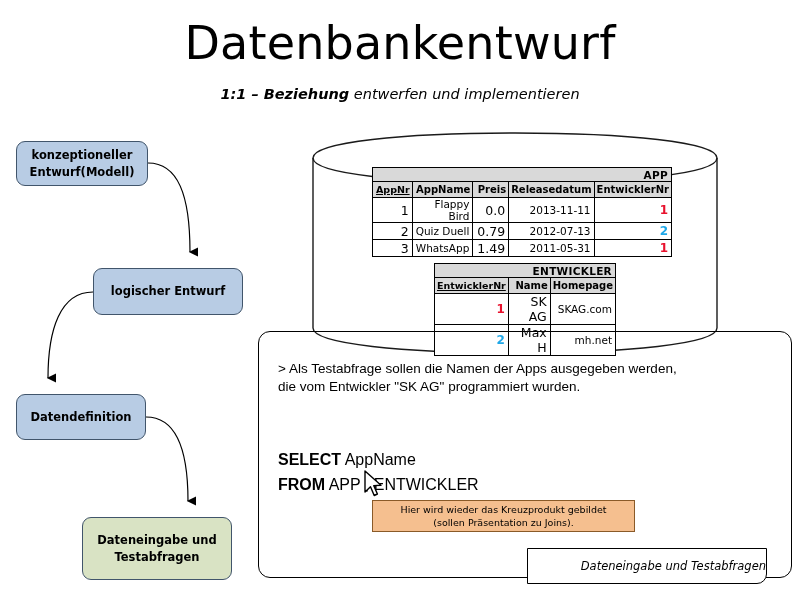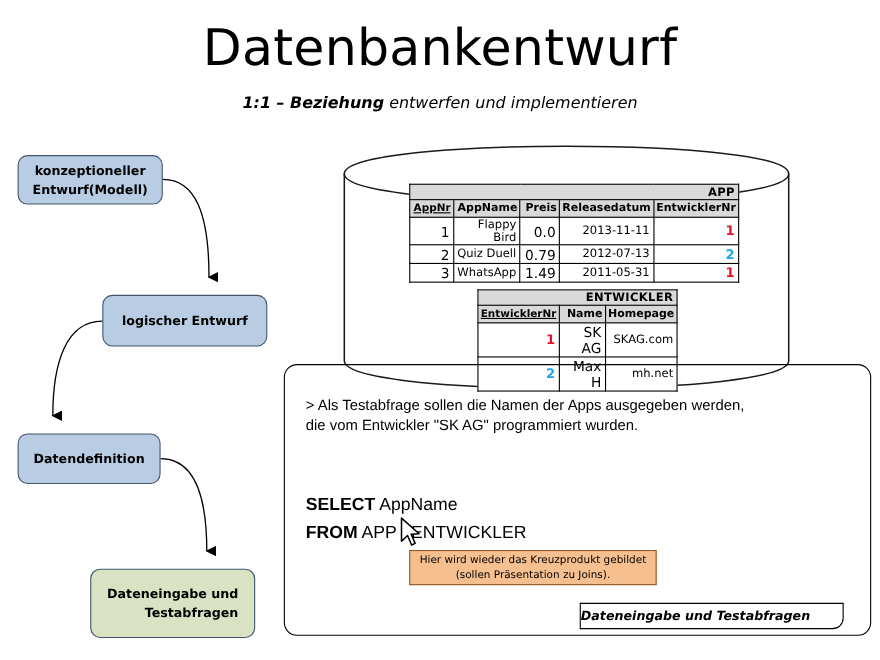--- a/index.html
+++ b/index.html
@@ -46,21 +46,21 @@
     align-items: center;
     justify-content: center;
     text-align: center;
     font-size: 11.5px;
     font-weight: bold;
     color: #000;
     line-height: 1.45;
     font-family: "DejaVu Sans", sans-serif;
   }
   .flowbox.blue  { background: #b8cce4; }
-  .flowbox.green { background: #d9e3c4; text-align: right; }
+  .flowbox.green { background: #d9e3c4; }
 
   #box-konzept { left: 16px;  top: 141px; width: 132px; height: 45px; }
   #box-logisch { left: 93px;  top: 268px; width: 150px; height: 47px; align-items: center; }
   #box-datendef{ left: 16px;  top: 394px; width: 130px; height: 46px; }
   #box-eingabe { left: 82px;  top: 517px; width: 150px; height: 63px; }
 
   
   #arrows { position: absolute; left: 0; top: 0; width: 800px; height: 600px; pointer-events: none; }
 
   
@@ -142,43 +142,43 @@
     color: #000;
     font-family: "Liberation Sans", sans-serif;
     margin-top: 24px;
   }
   #sql .kw { font-weight: bold; }
 
   
   #callout {
     position: absolute;
     left: 372px; top: 500px;
-    width: 225px; height: 32px;
+    width: 263px; height: 32px;
     background: #f5bf8f;
     border: 1px solid #8a5a28;
     color: #000;
     font-size: 9.5px;
     line-height: 1.35;
     text-align: center;
     padding-top: 3px;
     font-family: "DejaVu Sans", sans-serif;
   }
 
   
   #footer-tab {
     position: absolute;
     left: 527px; top: 548px;
-    width: 240px; height: 24px;
+    width: 240px; height: 36px;
     border: 1.3px solid #000;
     border-radius: 0 0 10px 0;
     border-top-width: 1.3px;
     background: #fff;
-    display: flex; align-items: center; justify-content: flex-start;
+    display: flex; align-items: center; justify-content: flex-end;
     font-size: 11.5px;
-    font-weight: bold;
+    font-weight: normal;
     font-style: italic;
     color: #000;
     font-family: "DejaVu Sans", sans-serif;
   }
 
   
   #cursor { position: absolute; left: 363px; top: 470px; width: 22px; height: 30px; }
 </style>
 </head>
 <body>

